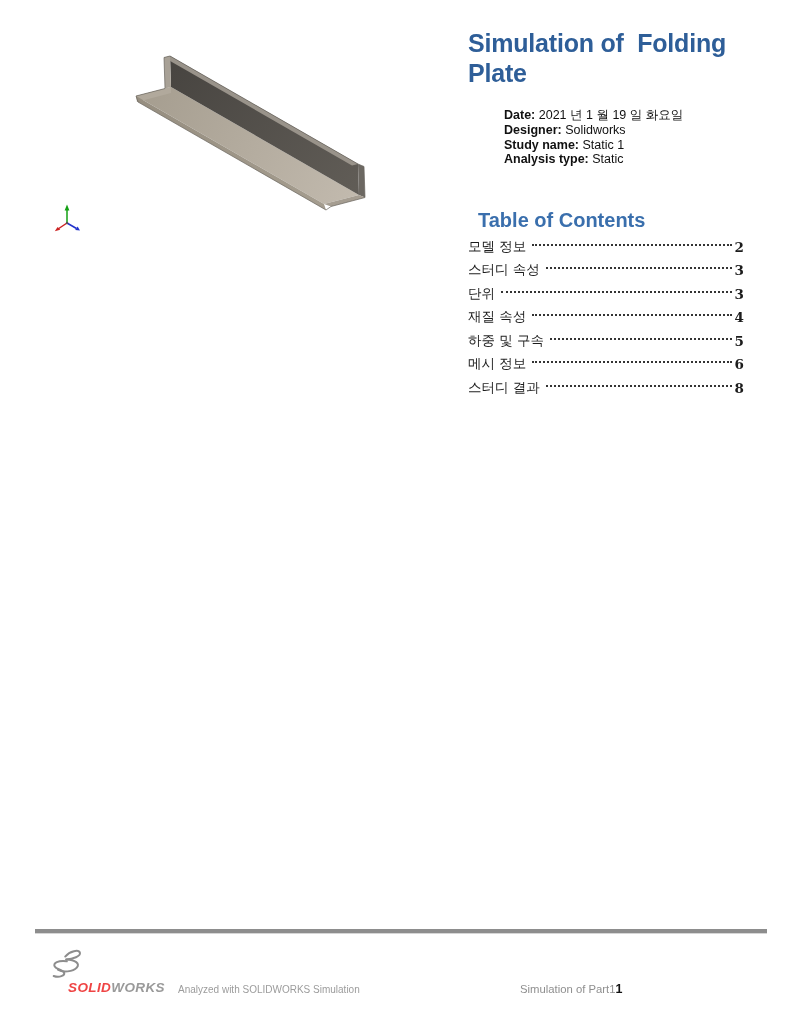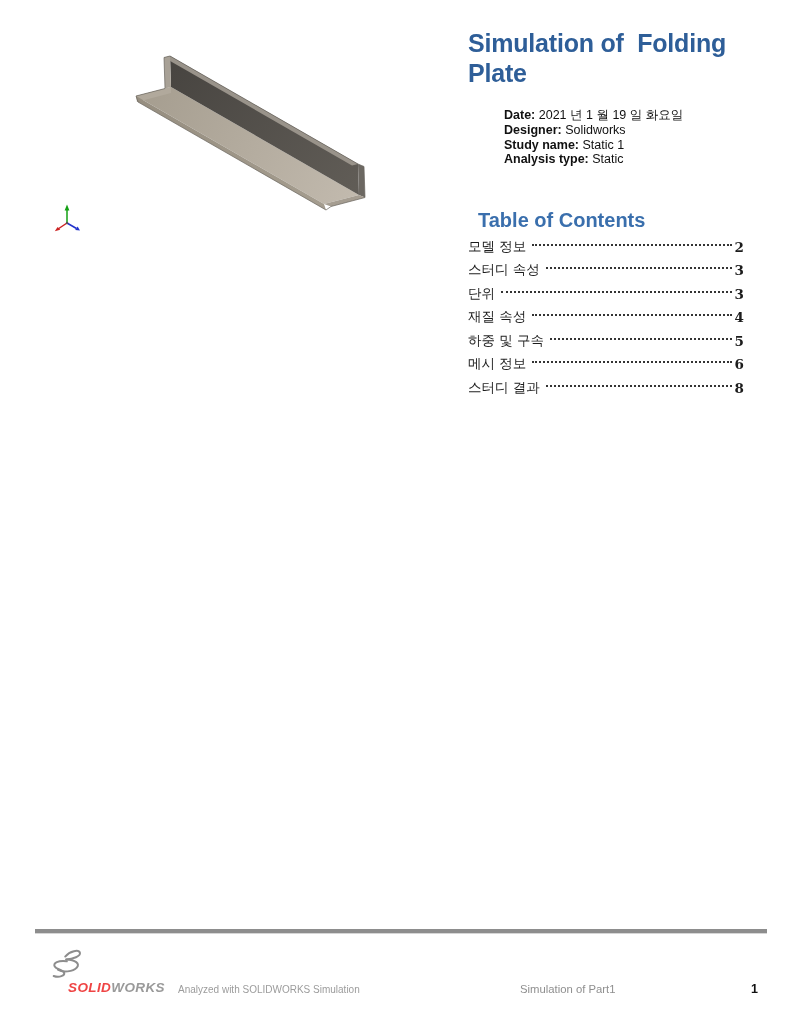--- a/index.html
+++ b/index.html
@@ -39,21 +39,21 @@
     letter-spacing:0.4px;line-height:15px;white-space:nowrap;
   }
   .wordmark .bold{font-weight:700;color:#ef4444;}
   .wordmark .light{font-weight:700;color:#9a9a9a;}
   .analyzed-text{
     position:absolute;left:178px;top:983px;font-size:10px;line-height:14px;
     color:var(--footer-gray,#9c9c9c);white-space:nowrap;
   }
   .footer-right{
     position:absolute;left:520px;top:982px;width:238px;
-    display:flex;justify-content:space-between;align-items:baseline;
+    display:flex;justify-content:flex-start;align-items:baseline;
   }
   .doc-name{font-size:11.3px;color:#8f8f8f;white-space:nowrap;}
   .page-number{font-size:12.5px;font-weight:700;color:#111;}
 </style>
 </head>
 <body>
 
 <div class="page">
 
   <svg class="model-svg" viewBox="0 0 250 175">

